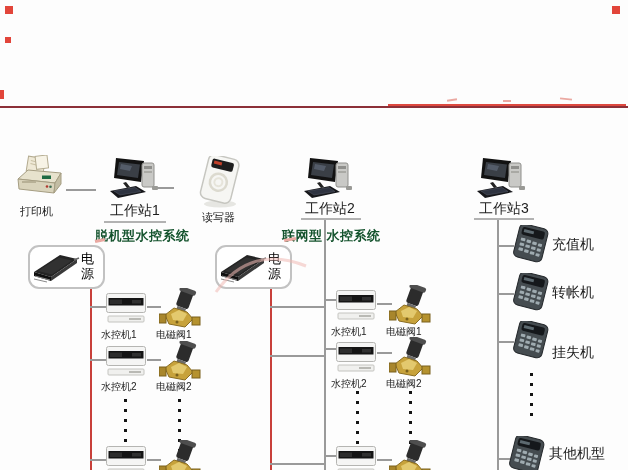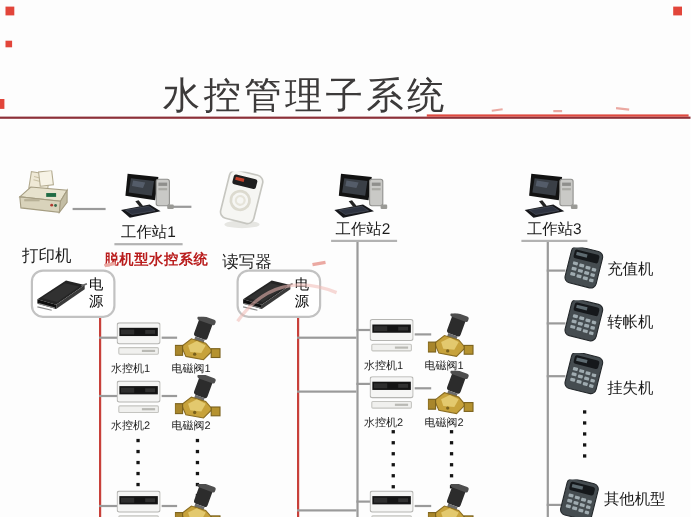--- a/index.html
+++ b/index.html
@@ -13,23 +13,23 @@
     font-family:"Liberation Serif","DejaVu Serif",serif;
     font-size:34px; color:#3c3a3a; letter-spacing:3px; white-space:nowrap;
   }
   .maroon-line { position:absolute; left:0; top:106px; width:628px; height:2px; background:#8c3038; }
   .red-overline { position:absolute; left:388px; top:104px; width:238px; height:2px; background:#da352a; opacity:.9; }
   .hline { position:absolute; height:2px; background:#9a9a9a; }
   .vline { position:absolute; width:2px; background:#9a9a9a; }
   .vline.red { background:#c8403a; }
   .lbl { position:absolute; color:#1b1b1b; font-size:10px; white-space:nowrap; }
   .lbl.f14 { font-size:14px; }
-  .lbl.f15 { font-size:15px;margin-top:19px; }
+  .lbl.f15 { font-size:11px; }
   .lbl-underline { position:absolute; height:2px; background:#b2b2b2; }
-  .sysred { position:absolute; color:#b91c1c; font-weight:bold; font-size:13px; letter-spacing:.5px; white-space:nowrap; }
+  .sysred { position:absolute; color:#14532d; font-weight:bold; font-size:13px; letter-spacing:.5px; white-space:nowrap; }
   .pwrbox {
     position:absolute; width:77px; height:44px; background:#fff;
     border:2px solid #c2c2c2; border-radius:11px;
     display:flex; align-items:center; z-index:3;
   }
   .pwrtext { width:16px; font-size:13px; line-height:1.15; color:#000000; word-break:break-all; margin-left:1px; }
   .icon { position:absolute; z-index:2; }
   .dots { position:absolute; display:flex; flex-direction:column; gap:7px; z-index:2; }
   .dots i { width:3px; height:3px; background:#141414; }
   .mark { position:absolute; background:#e2453a; z-index:5; }
@@ -127,21 +127,20 @@
             <rect x="20" y="26" width="4.5" height="3" rx=".8"></rect>
             <rect x="26" y="26.5" width="4" height="3" rx=".8"></rect>
       </g>
     </g>
   </g>
 </defs>
 </svg>
 
 <div class="canvas">
 
-  <div class="title">水控管理子系统</div>
   <div class="maroon-line"></div>
   <div class="red-overline"></div>
 
   <div class="mark" style="left:5px;top:6px;width:8px;height:8px"></div>
   <div class="mark" style="left:612px;top:6px;width:8px;height:8px"></div>
   <div class="mark" style="left:5px;top:37px;width:6px;height:6px"></div>
   <div class="mark" style="left:0;top:90px;width:4px;height:9px"></div>
   <div class="mark soft" style="left:447px;top:99px;width:10px;height:2px;transform:rotate(-8deg)"></div>
   <div class="mark soft" style="left:503px;top:100px;width:8px;height:2px"></div>
   <div class="mark soft" style="left:560px;top:98px;width:12px;height:2px;transform:rotate(6deg)"></div>
@@ -202,20 +201,21 @@
   <div class="lbl f14" style="left:305px;top:200px">工作站2</div>
   <div class="lbl-underline" style="left:301px;top:218px;width:60px"></div>
 
   <svg class="icon" style="left:475px;top:155px" width="52" height="46" viewBox="0 0 52 46">
       <use href="#sym-workstation"></use>
     </svg>
   <div class="lbl f14" style="left:479px;top:200px">工作站3</div>
   <div class="lbl-underline" style="left:474px;top:218px;width:60px"></div>
 
   <div class="sysred" style="left:95px;top:227px">脱机型水控系统</div>
+  <div class="sysred" style="left:282px;top:227px">联网型 水控系统</div>
 
   <div class="pwrbox" style="left:28px;top:245px">
     <svg width="50" height="34" viewBox="0 0 50 34">
         <use href="#sym-adapter"></use>
       </svg>
     <div class="pwrtext">电源</div>
   </div>
   <div class="pwrbox" style="left:215px;top:245px">
     <svg width="50" height="34" viewBox="0 0 50 34">
         <use href="#sym-adapter"></use>

